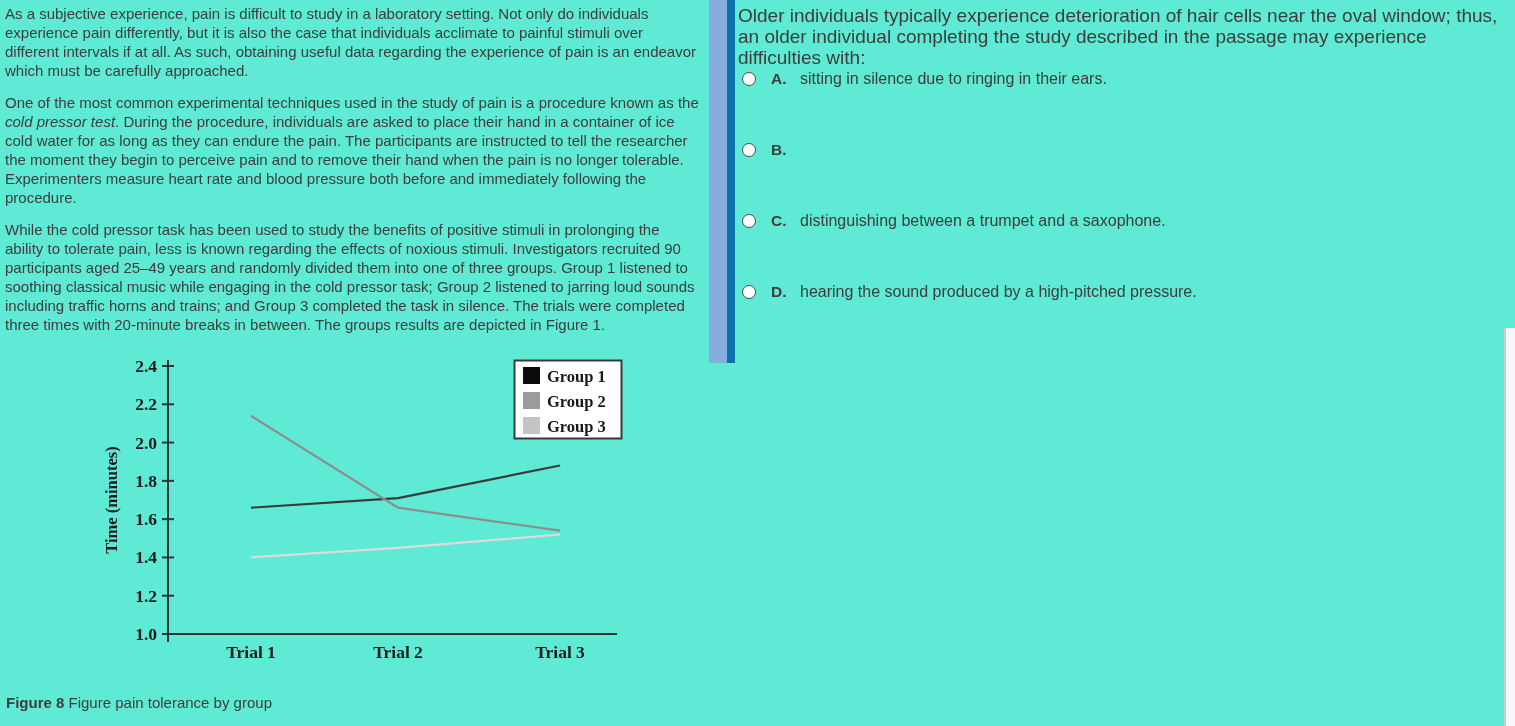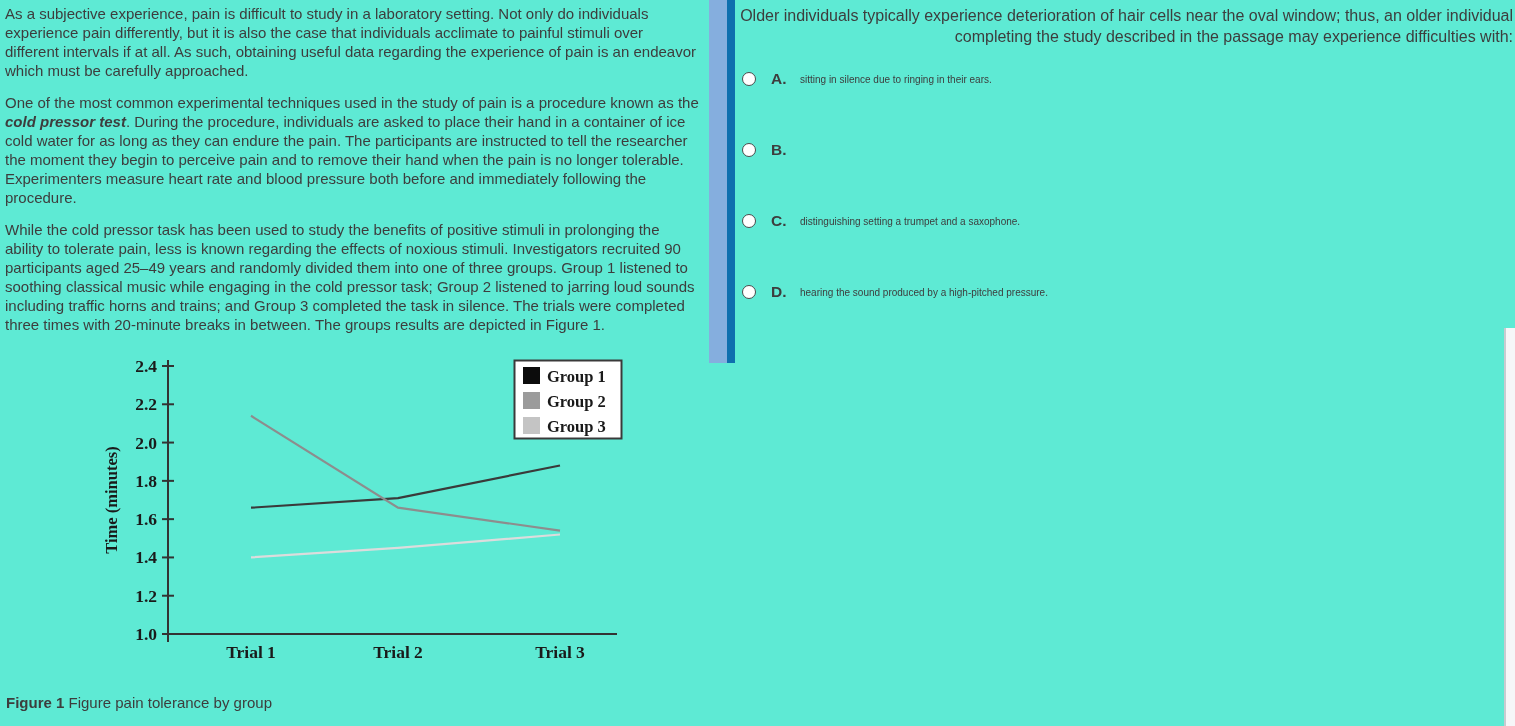--- a/index.html
+++ b/index.html
@@ -16,21 +16,21 @@
   
   .passage {
     position: absolute;
     left: 5px;
     top: 4px;
     width: 695px;
     font-size: 15px;
     line-height: 19px;
   }
   .passage p { margin-bottom: 13px; }
-  .passage .ital { font-style: italic; font-weight: bold; }
+  .passage .ital { font-style: italic; }
   
   .figure-wrap {
     position: absolute;
     left: 103px;
     top: 354px;
     width: 530px;
     height: 314px;
   }
   .caption {
     position: absolute;
@@ -60,23 +60,22 @@
     left: 738px;
     top: 0;
     width: 775px;
     height: 726px;
   }
   .question-text {
     position: absolute;
     left: 0;
     top: 5px;
     width: 775px;
-    font-size: 16px;
+    font-size: 19px;
     line-height: 21px;
-    text-align: right;
   }
   .option-row {
     position: absolute;
     left: 0;
     width: 760px;
     display: flex;
     align-items: center;
     cursor: pointer;
   }
   .option-row.a { top: 70px; }
@@ -92,21 +91,21 @@
     margin-left: 4px;
     margin-right: 15px;
     flex: 0 0 auto;
   }
   .opt-letter {
     font-weight: bold;
     font-size: 15.5px;
     width: 29px;
     flex: 0 0 auto;
   }
-  .opt-text { font-size: 10px; }
+  .opt-text { font-size: 16px; }
   
   .scroll-track {
     position: absolute;
     left: 1506px;
     top: 328px;
     width: 9px;
     height: 398px;
     background: #f6f6f8;
   }
   .scroll-line {
@@ -159,41 +158,41 @@
         <rect x="411.5" y="6.5" width="107" height="78" fill="#ffffff" stroke="#3a3a3a" stroke-width="2"></rect>
         <rect x="420" y="13" width="17" height="17" fill="#0c0c0c"></rect>
         <text x="444" y="27.5" fill="#1a1a1a" style="font-family:&quot;Liberation Serif&quot;,serif;font-weight:bold;font-size:16.5px;">Group 1</text>
         <rect x="420" y="38" width="17" height="17" fill="#9b9b9b"></rect>
         <text x="444" y="52.5" fill="#1a1a1a" style="font-family:&quot;Liberation Serif&quot;,serif;font-weight:bold;font-size:16.5px;">Group 2</text>
         <rect x="420" y="63" width="17" height="17" fill="#c4c4c4"></rect>
         <text x="444" y="77.5" fill="#1a1a1a" style="font-family:&quot;Liberation Serif&quot;,serif;font-weight:bold;font-size:16.5px;">Group 3</text>
       </svg>
   </div>
 
-  <div class="caption"><b>Figure 1</b><span> Figure pain tolerance by group</span></div>
+  <div class="caption"><b>Figure 8</b><span> Figure pain tolerance by group</span></div>
 
   <div class="divider-light" style="background: rgb(133, 174, 222);"></div>
   <div class="divider-dark" style="background: rgb(14, 111, 174);"></div>
 
   <div class="question-panel">
     <div class="question-text">Older individuals typically experience deterioration of hair cells near the oval window; thus, an older individual completing the study described in the passage may experience difficulties with:</div>
 
     <div class="option-row a">
       <div class="radio"></div>
       <div class="opt-letter">A.</div>
       <div class="opt-text">sitting in silence due to ringing in their ears.</div>
     </div>
     <div class="option-row b">
       <div class="radio"></div>
       <div class="opt-letter">B.</div>
     </div>
     <div class="option-row c">
       <div class="radio"></div>
       <div class="opt-letter">C.</div>
-      <div class="opt-text">distinguishing setting a trumpet and a saxophone.</div>
+      <div class="opt-text">distinguishing between a trumpet and a saxophone.</div>
     </div>
     <div class="option-row d">
       <div class="radio"></div>
       <div class="opt-letter">D.</div>
       <div class="opt-text">hearing the sound produced by a high-pitched pressure.</div>
     </div>
   </div>
 
   <div class="scroll-track"></div>
   <div class="scroll-line"></div>

